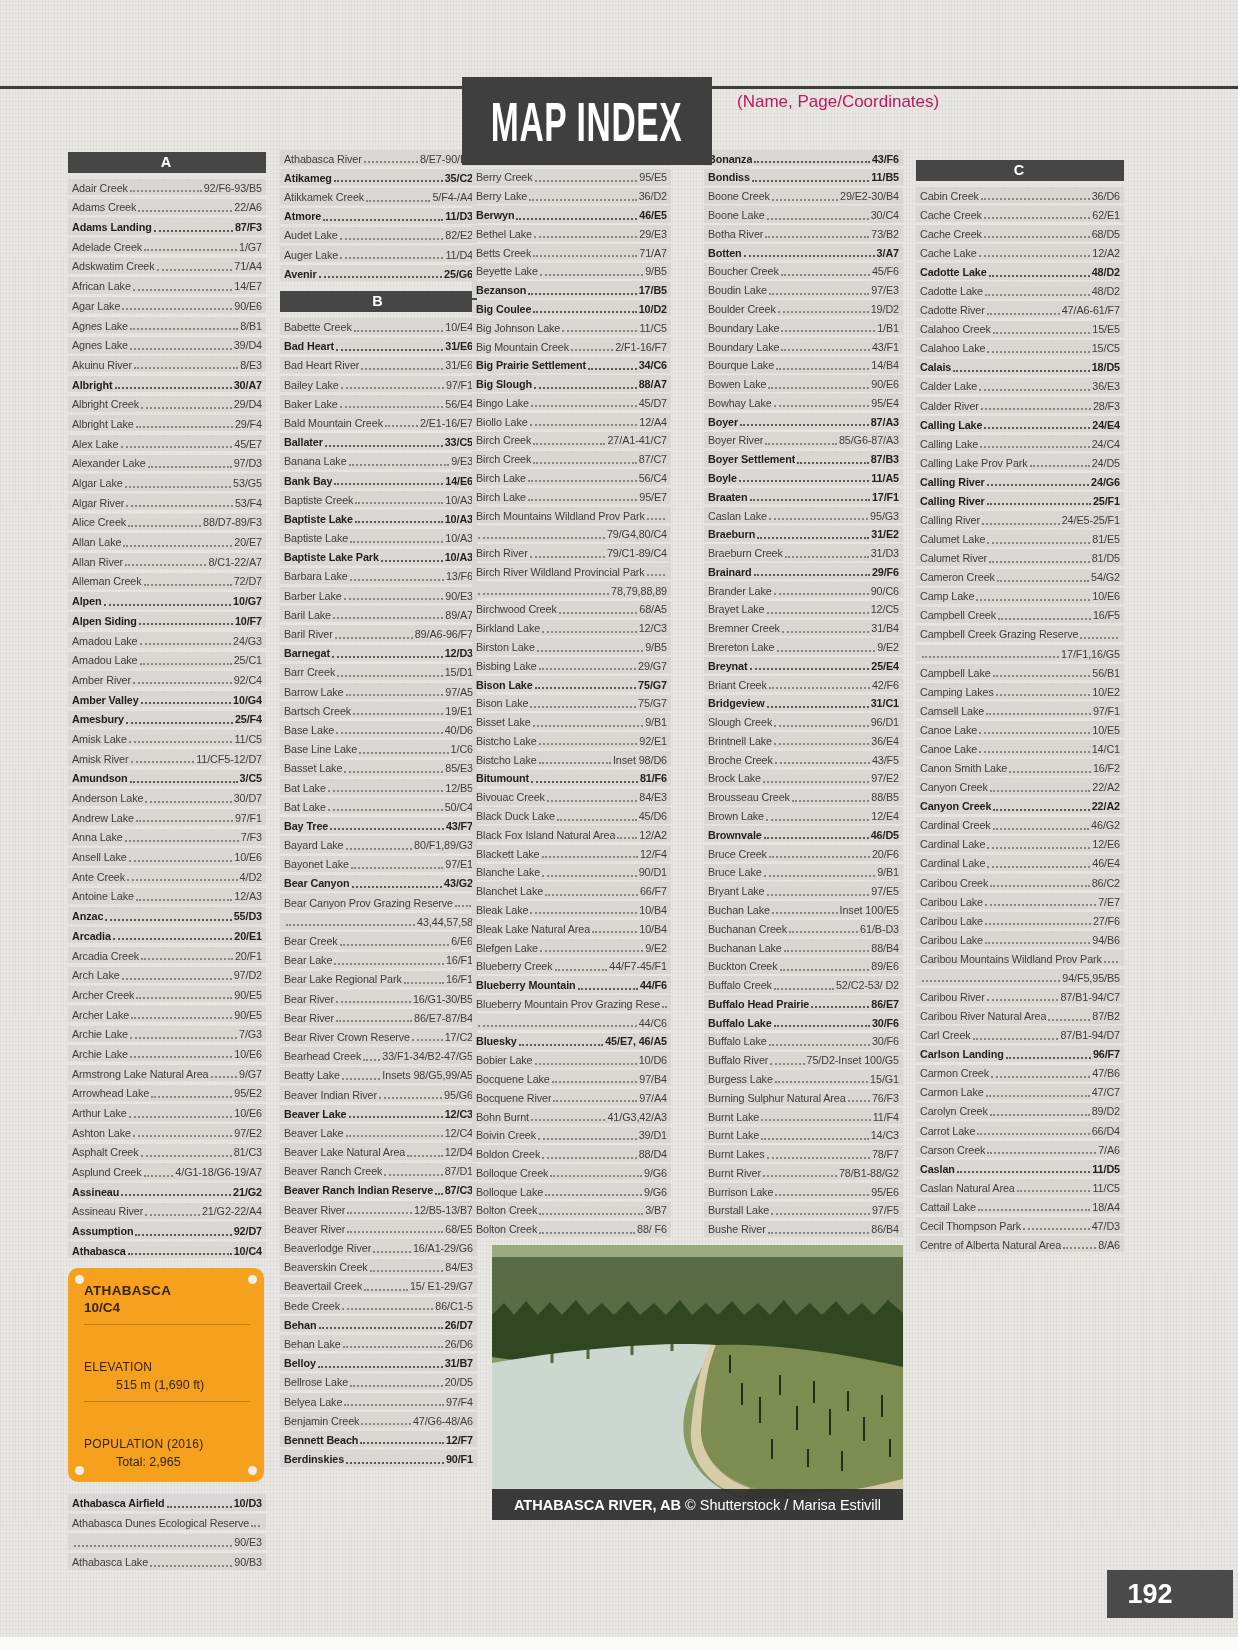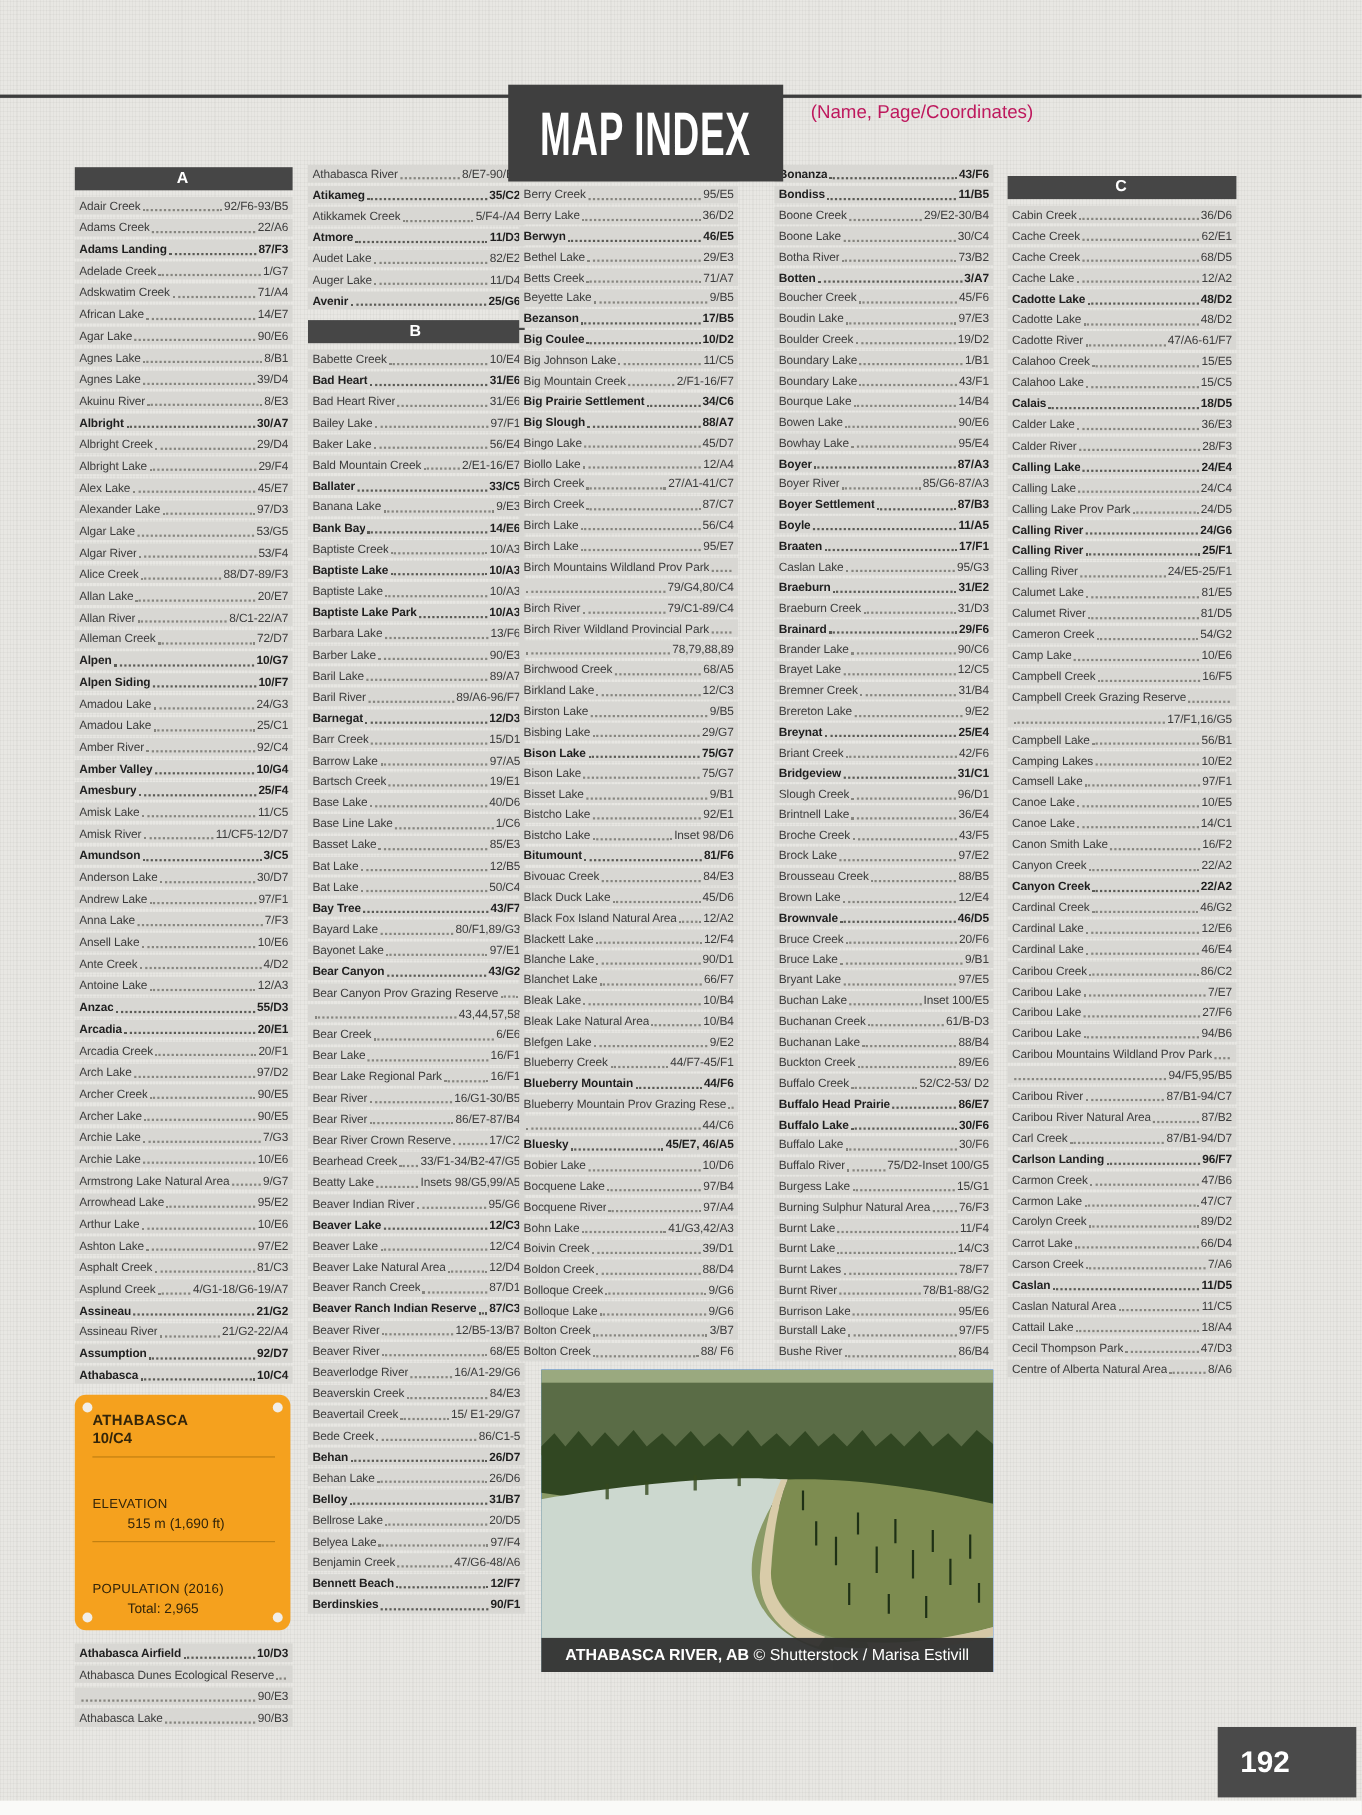--- a/index.html
+++ b/index.html
@@ -56,32 +56,32 @@
   .pin.tl{top:7px;left:7px;} .pin.tr{top:7px;right:7px;}
   .pin.bl{bottom:7px;left:7px;} .pin.br{bottom:7px;right:7px;}
   .ib-name{font-weight:bold;font-size:13.5px;letter-spacing:.3px;}
   .ib-code{font-weight:bold;font-size:13.5px;margin-top:2px;}
   .ib-div{border-top:1px solid #bd7d10;margin:9px 0 8px;}
   .ib-label{font-size:12px;letter-spacing:.3px;margin-top:35px;}
   .ib-value{font-size:12.5px;margin-top:4px;margin-left:32px;}
   
   .photo{
     position:absolute;left:492px;top:1245px;width:411px;height:275px;
-    overflow:hidden;background:#3b82f6;
+    overflow:hidden;background:#a21caf;
   }
   .photo svg{display:block;width:100%;height:100%;}
   .caption{
     position:absolute;left:0;right:0;bottom:0;height:31px;background:rgba(45,45,45,.93);
     color:#fff;display:flex;align-items:center;justify-content:center;font-size:14.5px;
     white-space:pre;
   }
   .caption .cb{font-weight:bold;}
   
   .pagenum{
-    position:absolute;left:1107px;top:1570px;width:126px;height:64px;background:#4a4a4a;
+    position:absolute;left:1107px;top:1570px;width:126px;height:48px;background:#4a4a4a;
     color:#fff;font-weight:bold;font-size:27px;display:flex;align-items:center;
     justify-content:center;padding-right:40px;box-sizing:border-box;
   }
   .bottom-strip{position:absolute;left:0;right:0;bottom:0;height:13px;background:#fafaf8;}
 </style>
 </head>
 <body>
 
 <div class="rule"></div>
 <div class="title-box">
@@ -986,21 +986,21 @@
         <span class="nm">Bocquene Lake</span>
         <span class="dots"></span>
         <span class="val">97/B4</span>
       </div>
       <div class="row">
         <span class="nm">Bocquene River</span>
         <span class="dots"></span>
         <span class="val">97/A4</span>
       </div>
       <div class="row">
-        <span class="nm">Bohn Lake</span>
+        <span class="nm">Bohn Burnt</span>
         <span class="dots"></span>
         <span class="val">41/G3,42/A3</span>
       </div>
       <div class="row">
         <span class="nm">Boivin Creek</span>
         <span class="dots"></span>
         <span class="val">39/D1</span>
       </div>
       <div class="row">
         <span class="nm">Boldon Creek</span>

